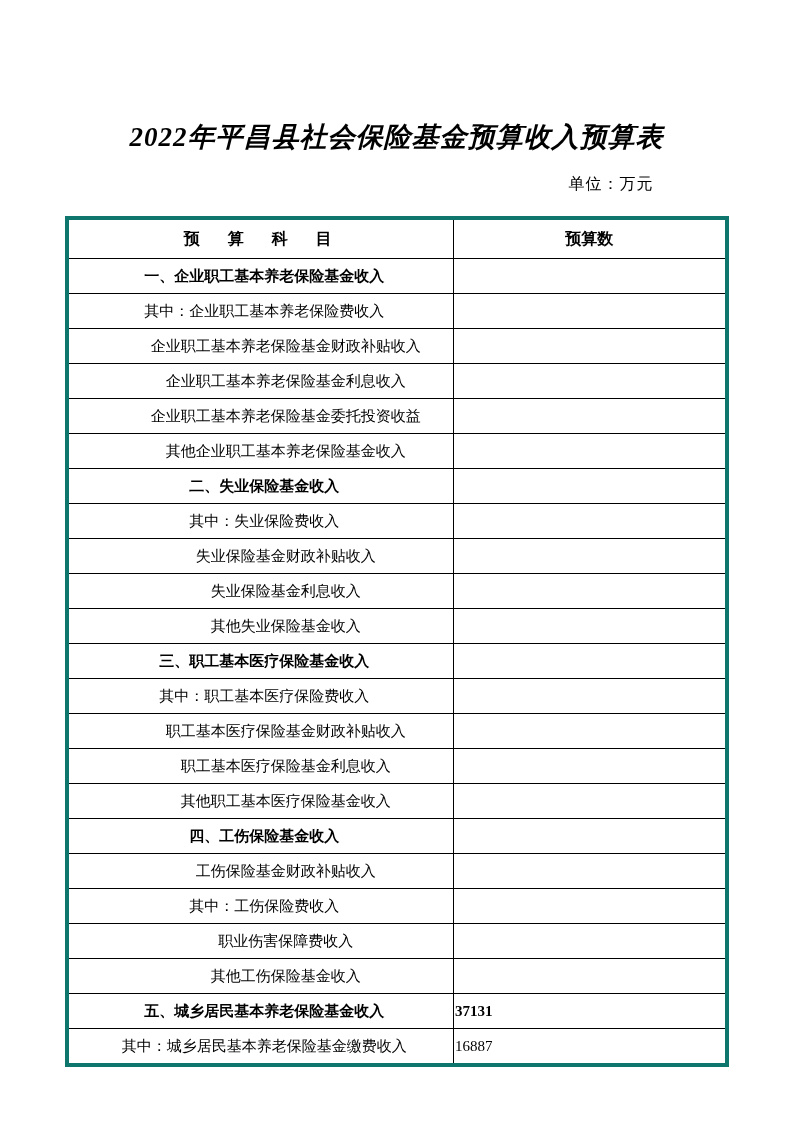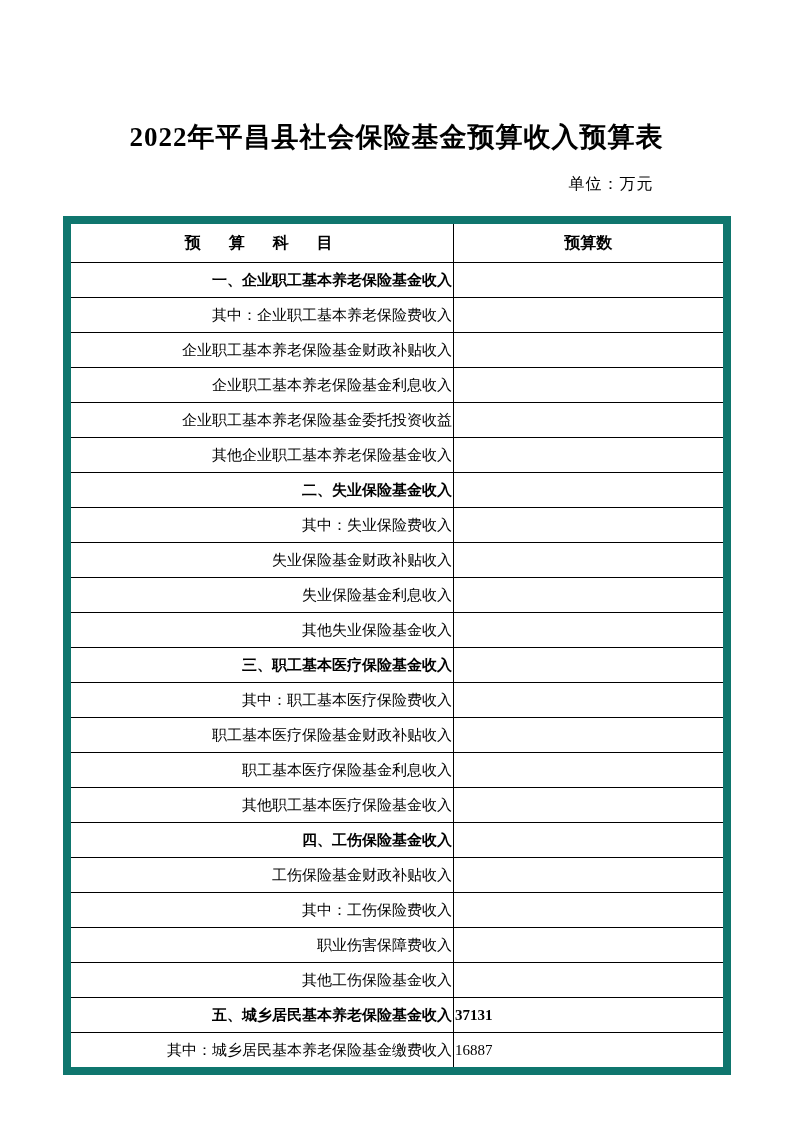--- a/index.html
+++ b/index.html
@@ -18,37 +18,38 @@
     overflow: hidden;
   }
   .doc-title {
     margin: 0;
     padding-top: 121px;
     text-align: center;
     font-size: 27px;
     line-height: 32px;
     font-weight: bold;
     letter-spacing: 1px;
+    font-style: italic;
   }
   .unit-line {
     box-sizing: border-box;
     width: 660px;
     margin: 21px auto 16px auto;
     padding-right: 73px;
     text-align: right;
     font-size: 16px;
     line-height: 20px;
     letter-spacing: 1px;
   }
   table.budget-table {
     width: 660px;
     margin: 22px auto 0 auto;
     border-collapse: collapse;
     table-layout: fixed;
-    border: 8px solid #0f766e;
+    border: 4px solid #0f766e;
   }
   .budget-table col.col-subject { width: 387px; }
   .budget-table col.col-amount  { width: 273px; }
   .budget-table th,
   .budget-table td {
     border: 1px solid #000000;
     overflow: hidden;
     white-space: nowrap;
   }
   .budget-table thead th {
@@ -60,21 +61,21 @@
   }
   .budget-table thead th.subject-header {
     letter-spacing: 6px;
   }
   .budget-table tbody td {
     height: 32px;
     font-size: 15px;
     vertical-align: middle;
   }
   .budget-table td.subject {
-    text-align: right;
+    text-align: center;
     padding-left: 8px;
   }
   .budget-table td.subject.level-3 {
     padding-left: 51px;
   }
   .budget-table td.amount {
   }
   .budget-table .bold {
     font-weight: bold;
   }

